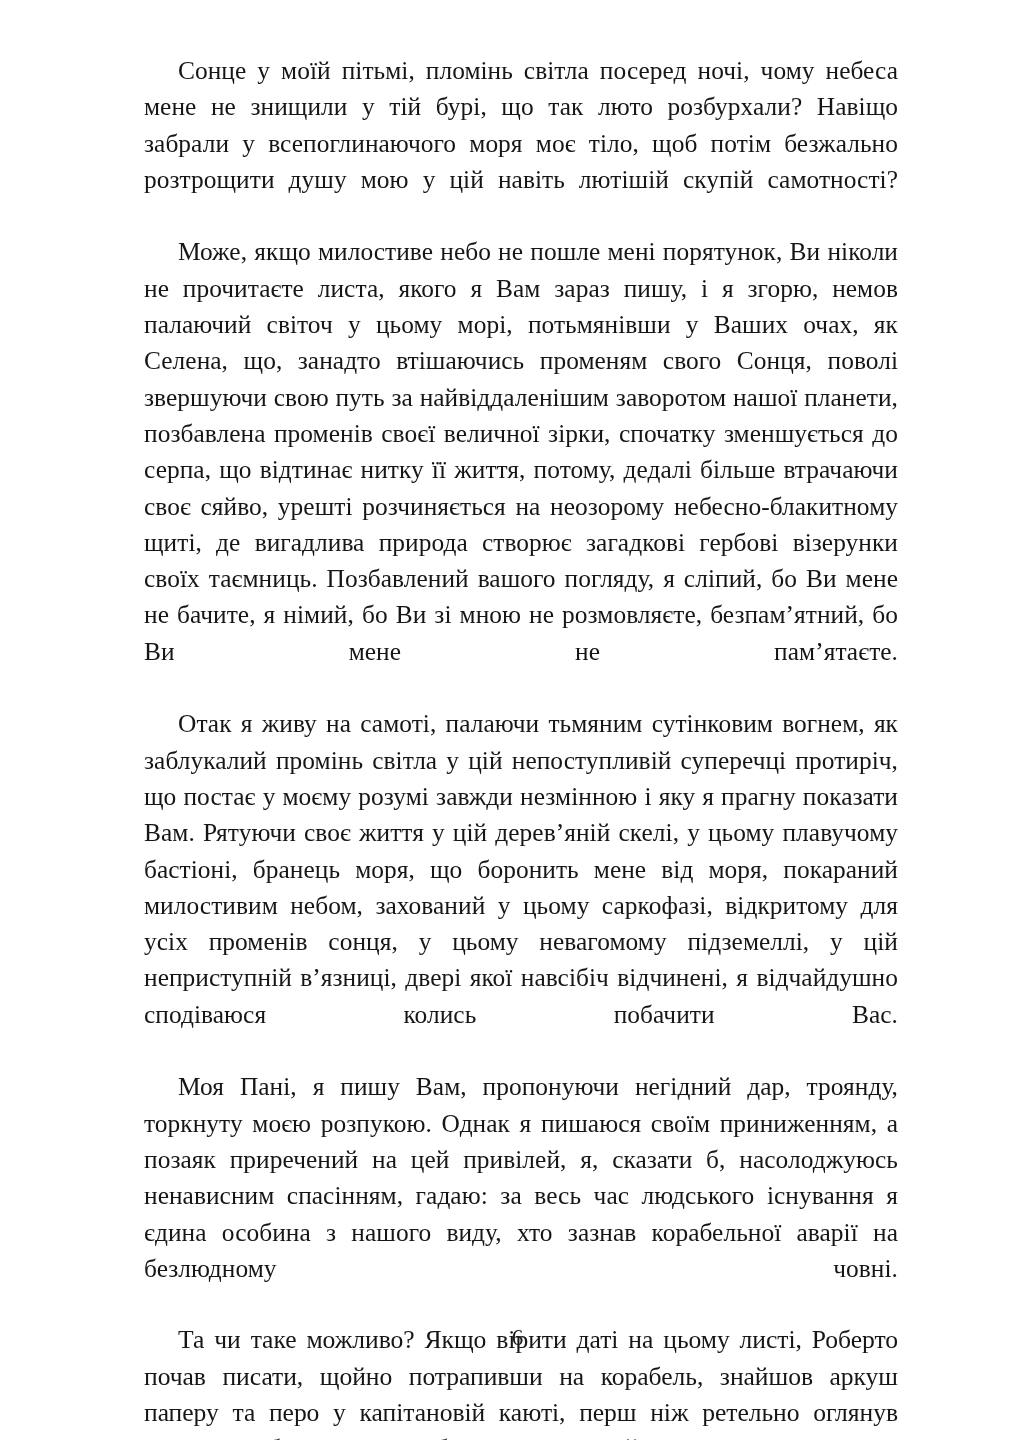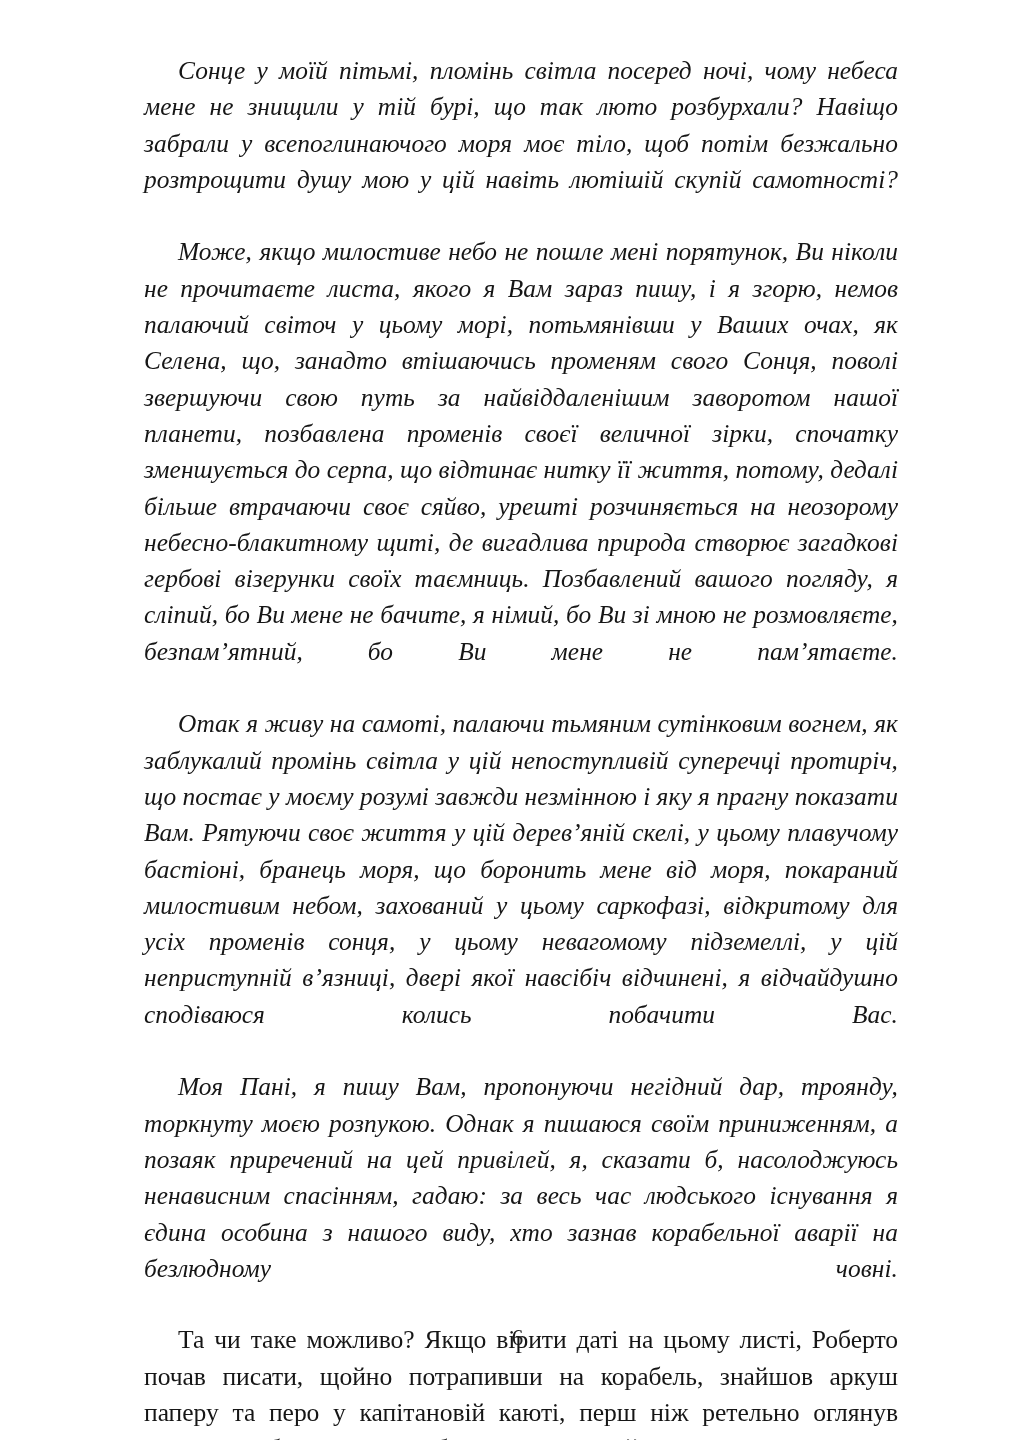--- a/index.html
+++ b/index.html
@@ -33,21 +33,20 @@
     text-align: justify;
     text-justify: inter-word;
     text-indent: 34px;
     font-size: 25.2px;
     line-height: 36.3px;
     hyphens: manual;
     word-spacing: -0.2px;
   }
 
   p.italic-para {
-    font-style: italic;
     font-size: 25.4px;
     letter-spacing: 0.05px;
   }
 
   p.roman-para {
     font-style: normal;
     font-size: 25.6px;
     letter-spacing: -0.05px;
   }
 

